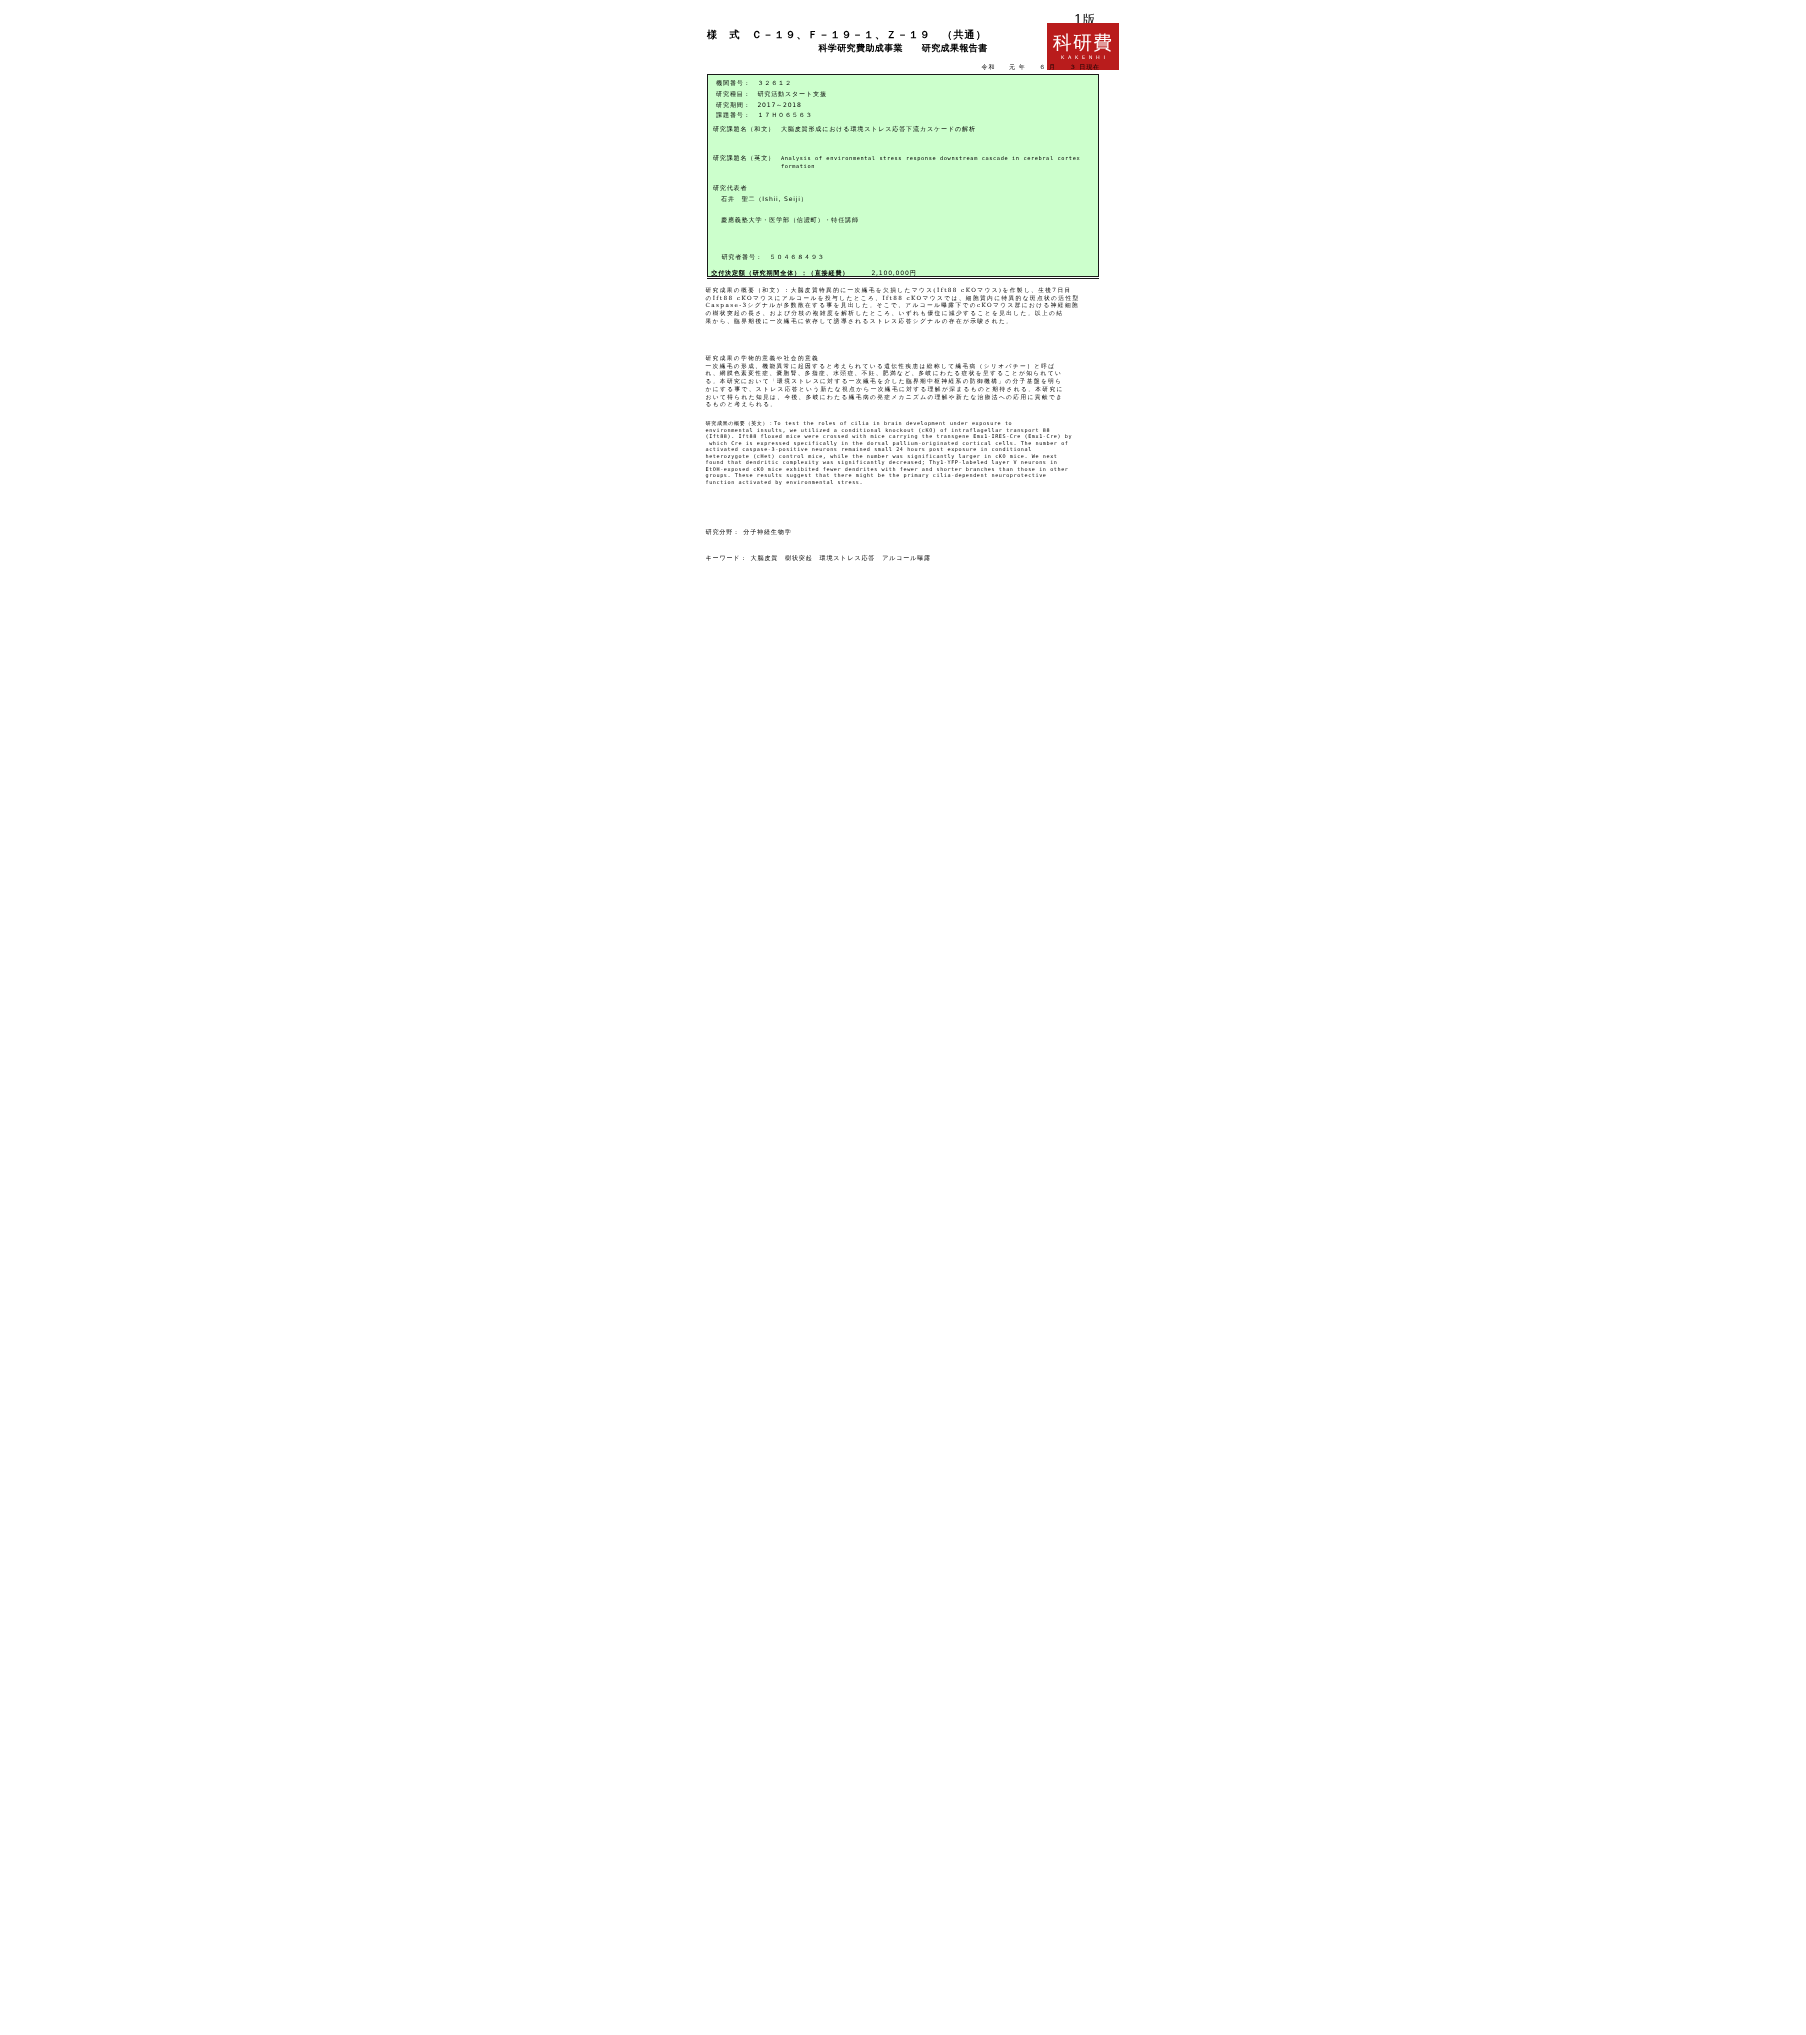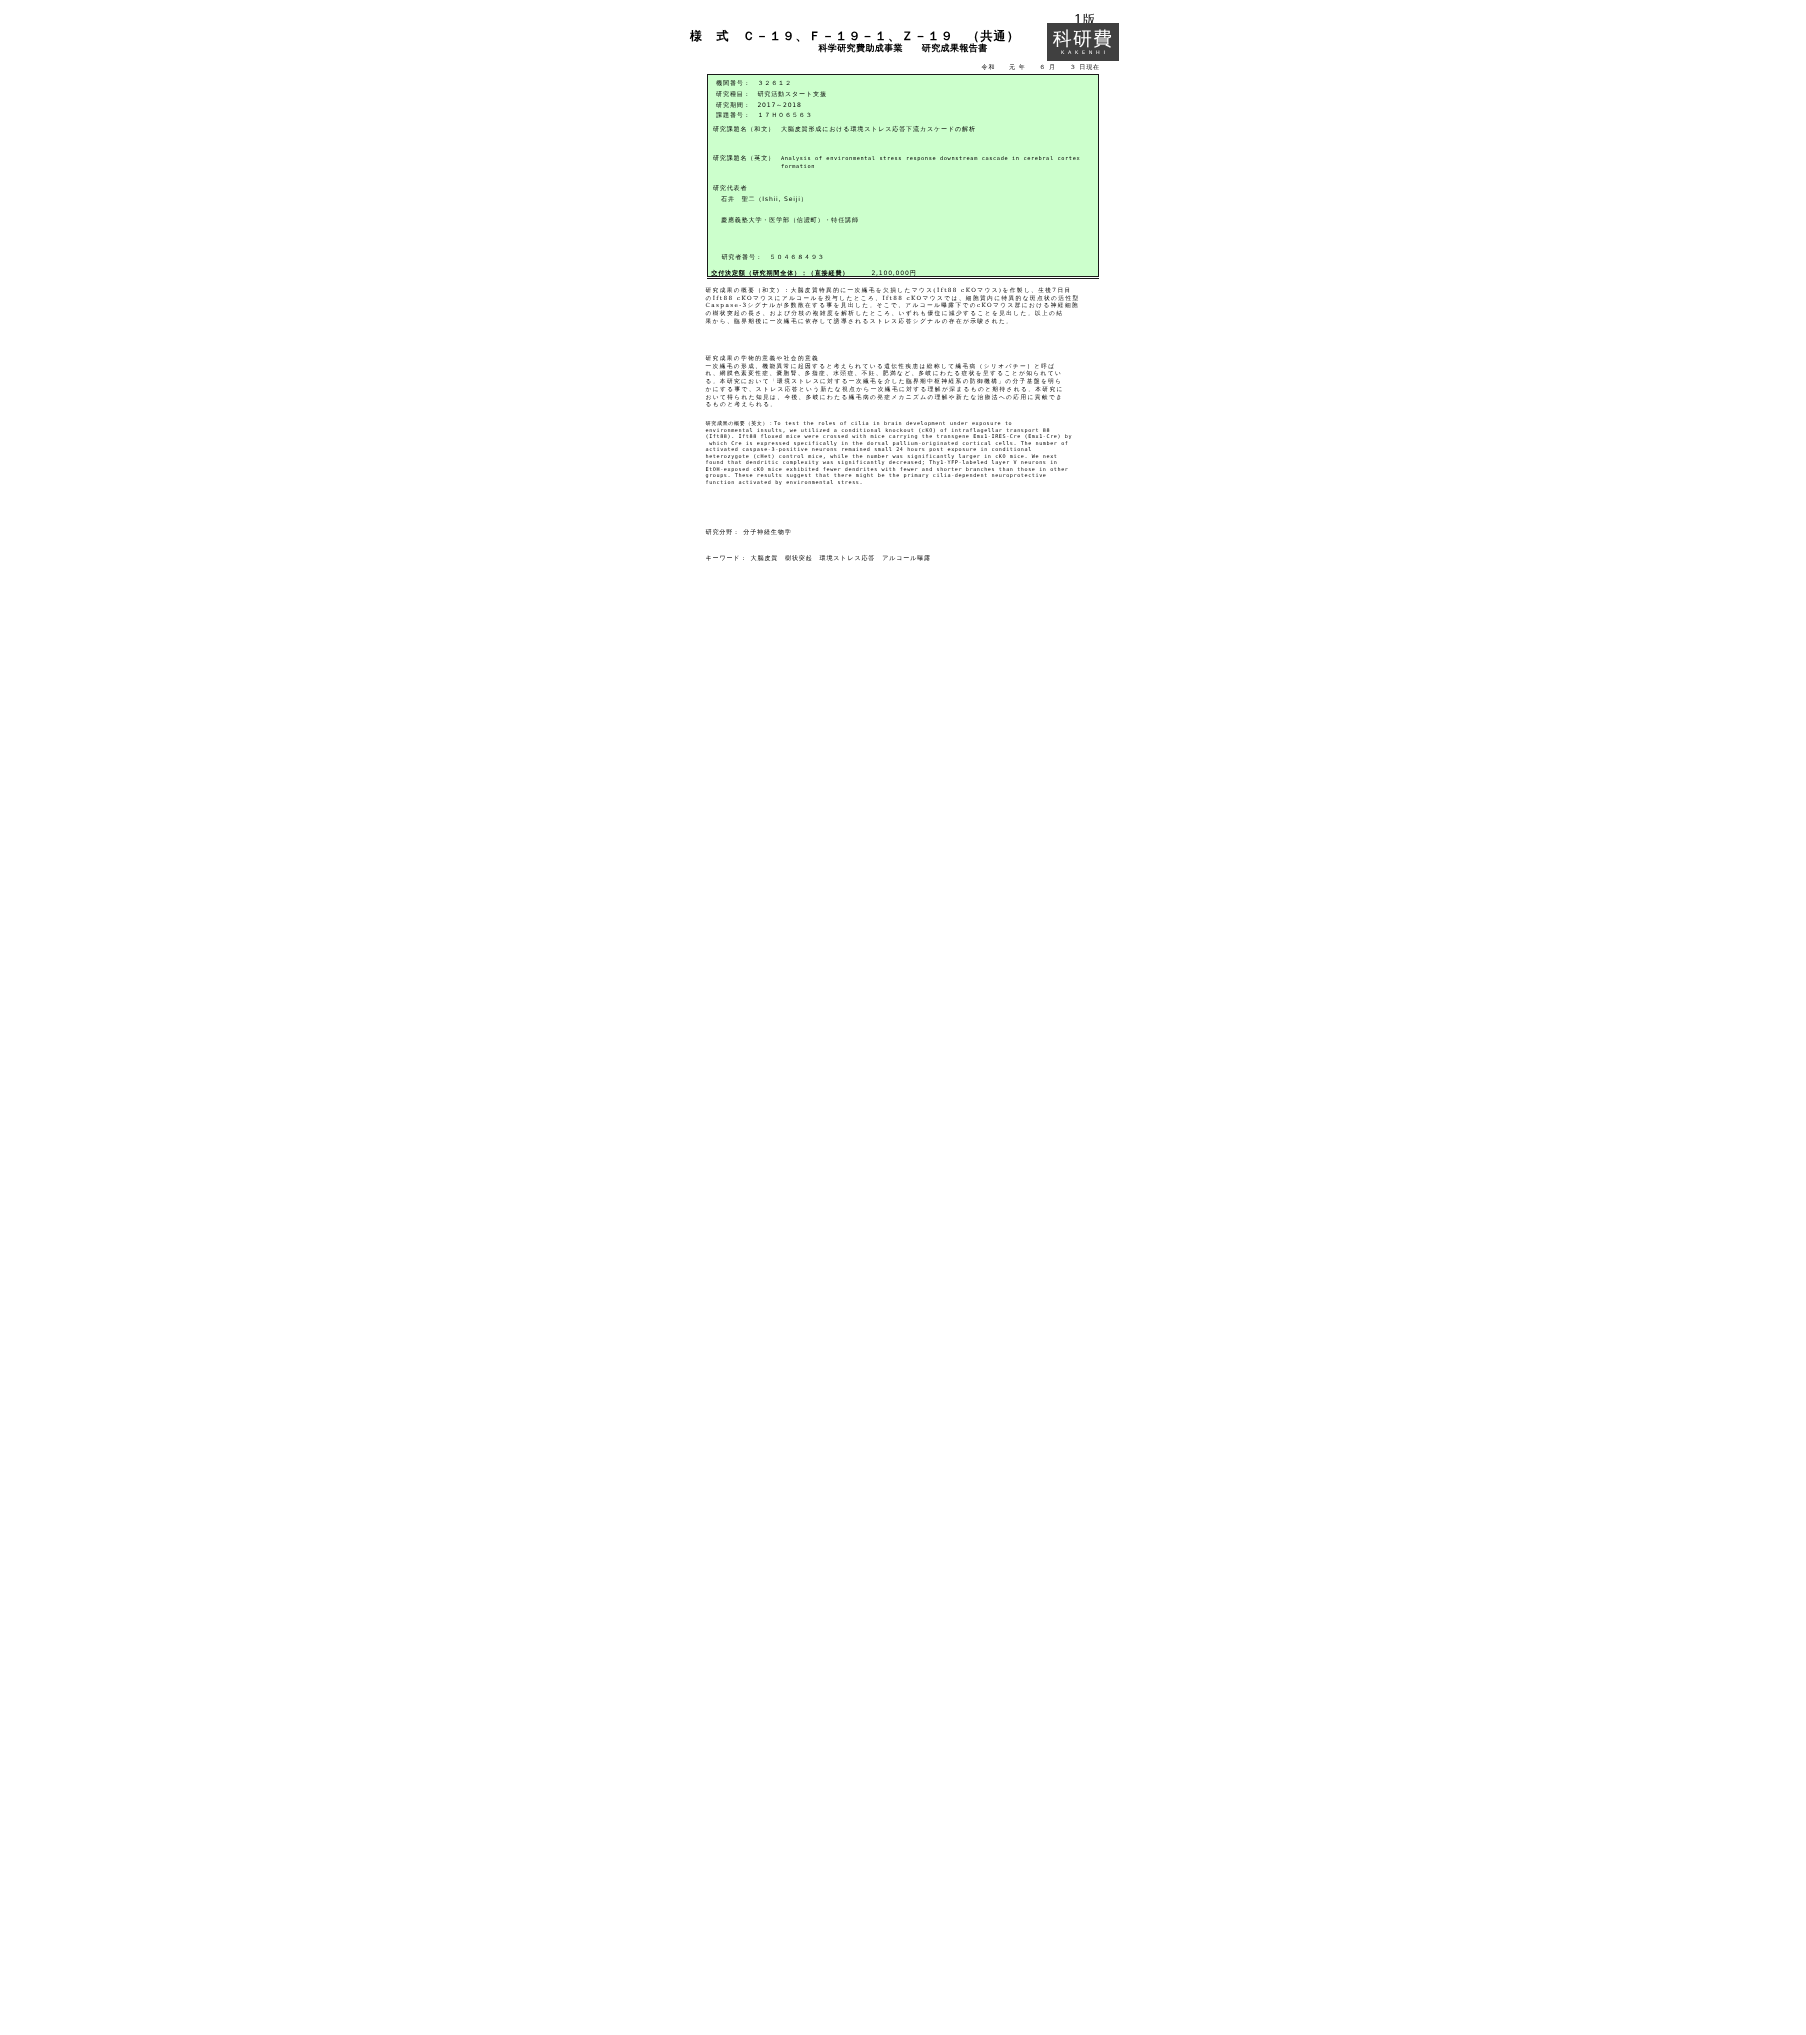--- a/index.html
+++ b/index.html
@@ -15,34 +15,34 @@
     overflow: hidden;
   }
 
   .edition {
     position: absolute; top: 10.6px; right: 33px;
     font-family: "DejaVu Serif", "Liberation Serif", serif;
     font-size: 13px; letter-spacing: 0.4px;
   }
 
   .form-code {
-    position: absolute; top: 28px; left: 13px;
-    font-size: 12px; font-weight: 600; letter-spacing: 1.2px; text-align: center;
+    position: absolute; top: 28px; left: 30px;
+    font-size: 10px; font-weight: 600; letter-spacing: 1.2px; text-align: center;
   }
 
   .doc-title {
     position: absolute; top: 42px; left: 0; width: 100%;
     text-align: center;
     font-size: 9px; font-weight: bold; letter-spacing: 0.4px;
   }
 
   .logo {
     position: absolute; top: 23px; left: 370px;
-    width: 72px; height: 38px;
-    background: #404040;
+    width: 72px; height: 47px;
+    background: #b91c1c;
     color: #ffffff;
     display: flex; flex-direction: column;
     align-items: center; justify-content: center;
   }
   .logo-kanji {
     font-size: 19px; line-height: 1; letter-spacing: 1.2px;
     font-weight: 400; white-space: nowrap;
   }
   .logo-romaji {
     font-size: 4.9px; letter-spacing: 3.7px; margin-top: 1.6px;

